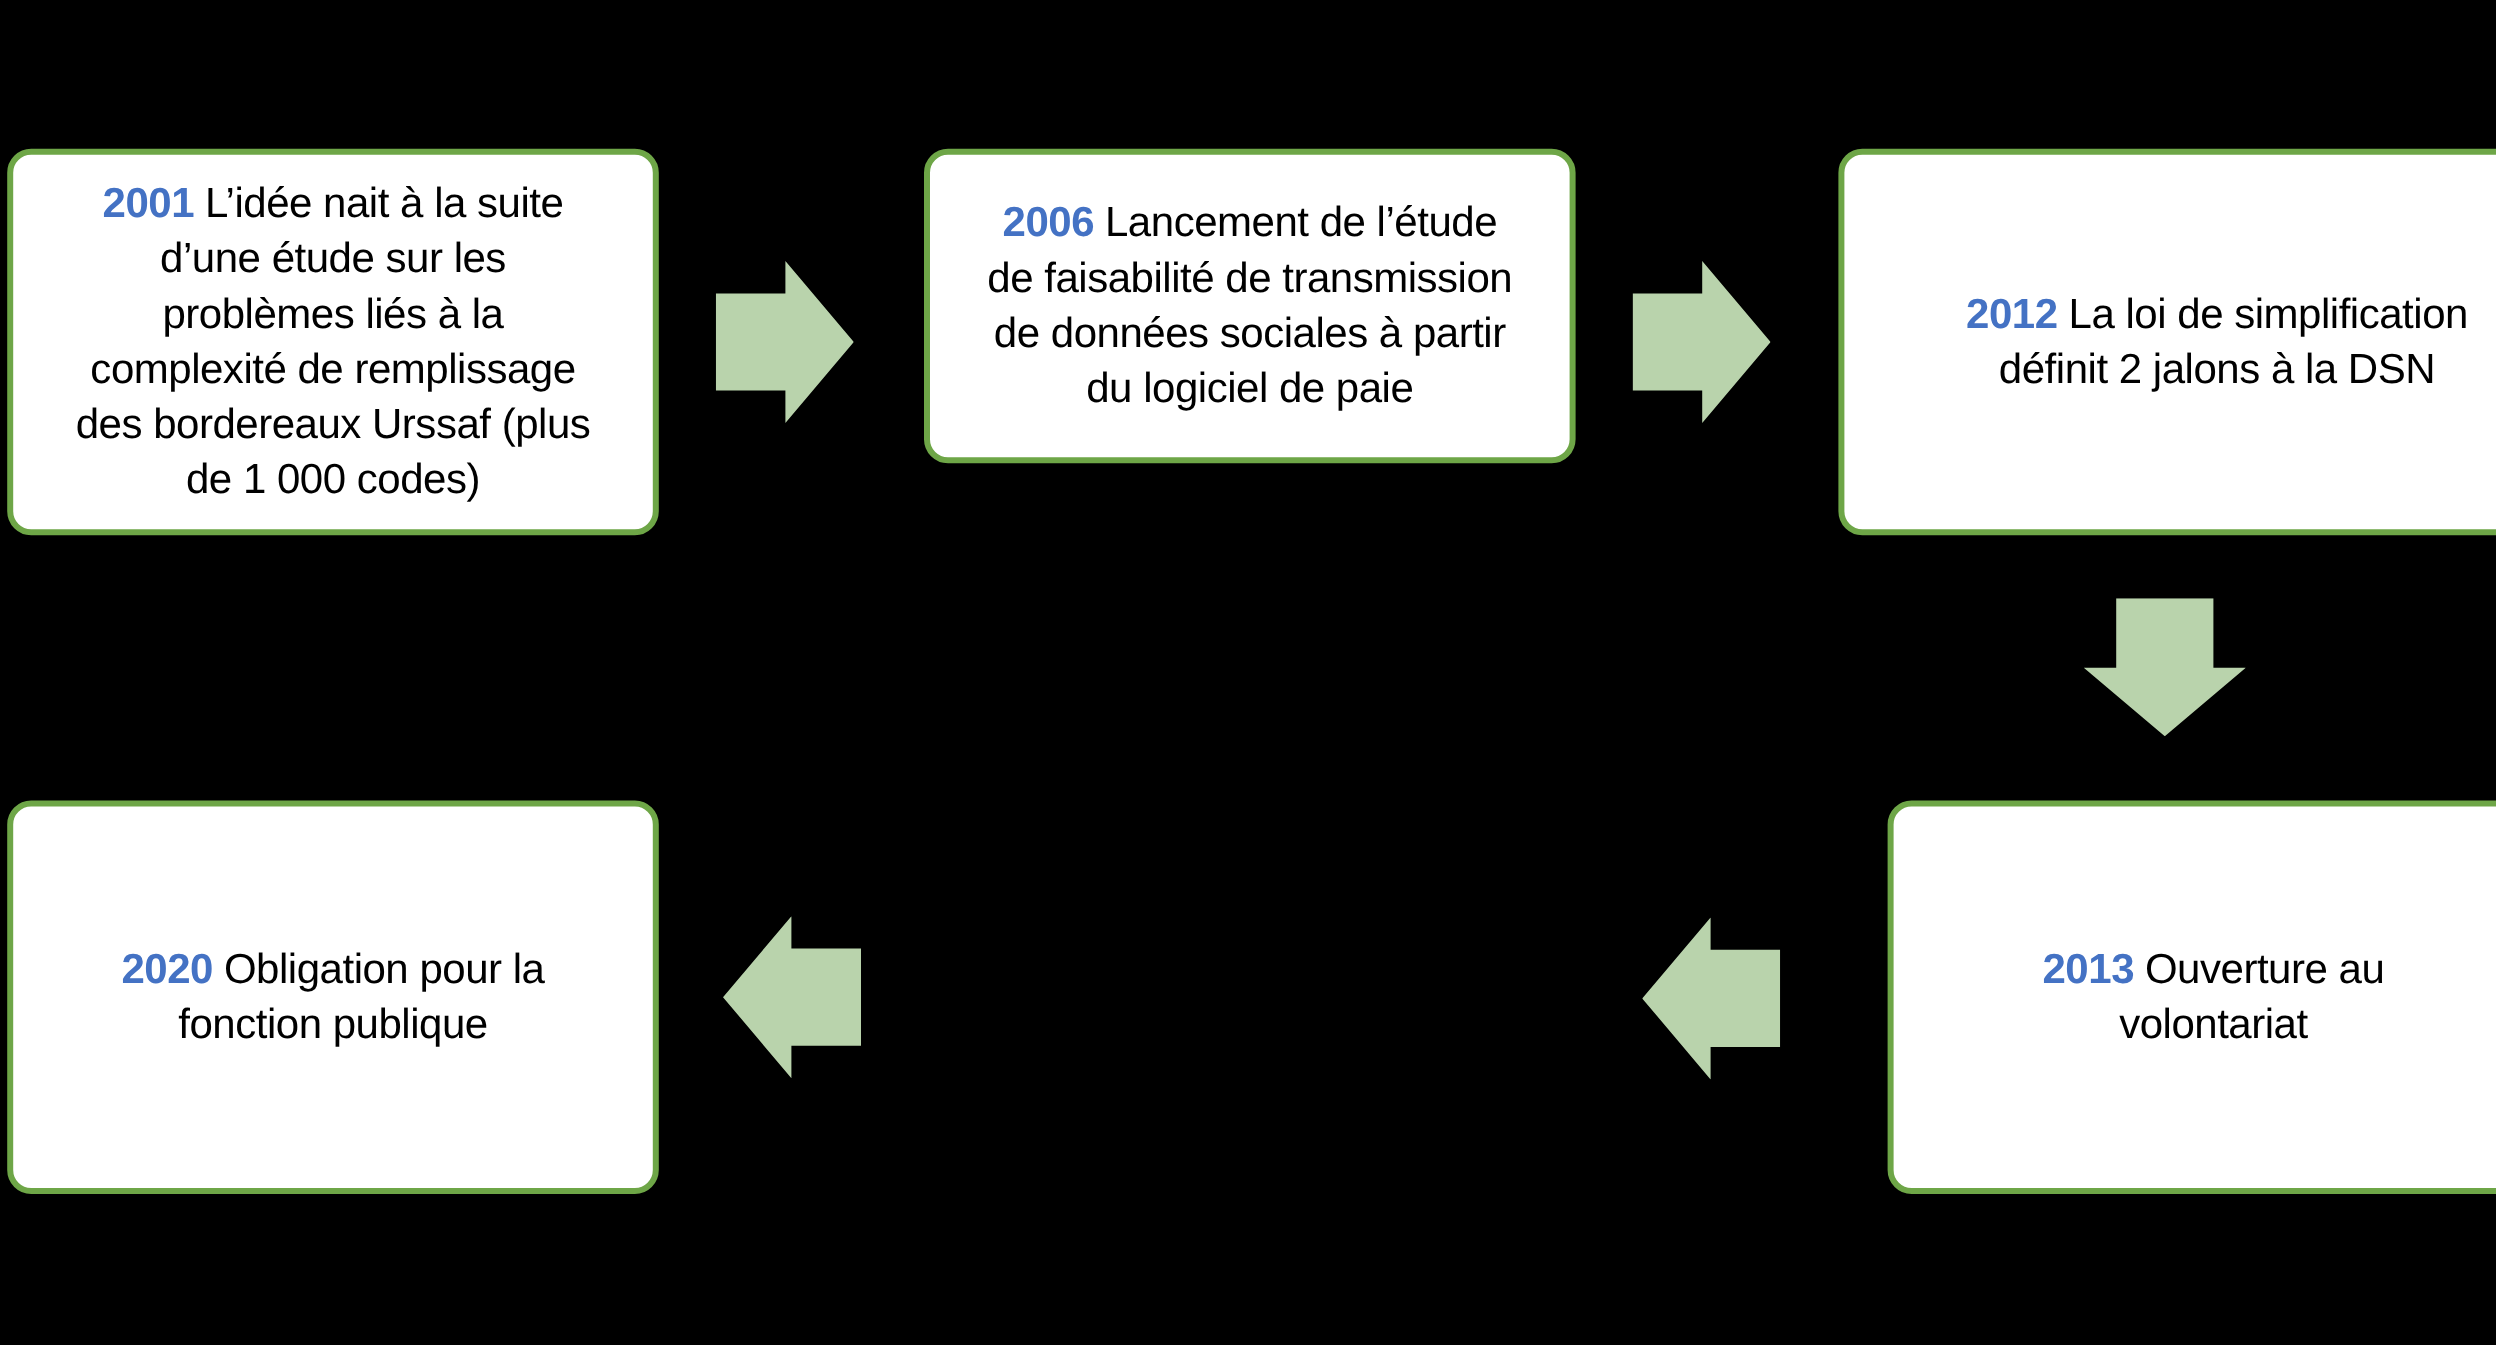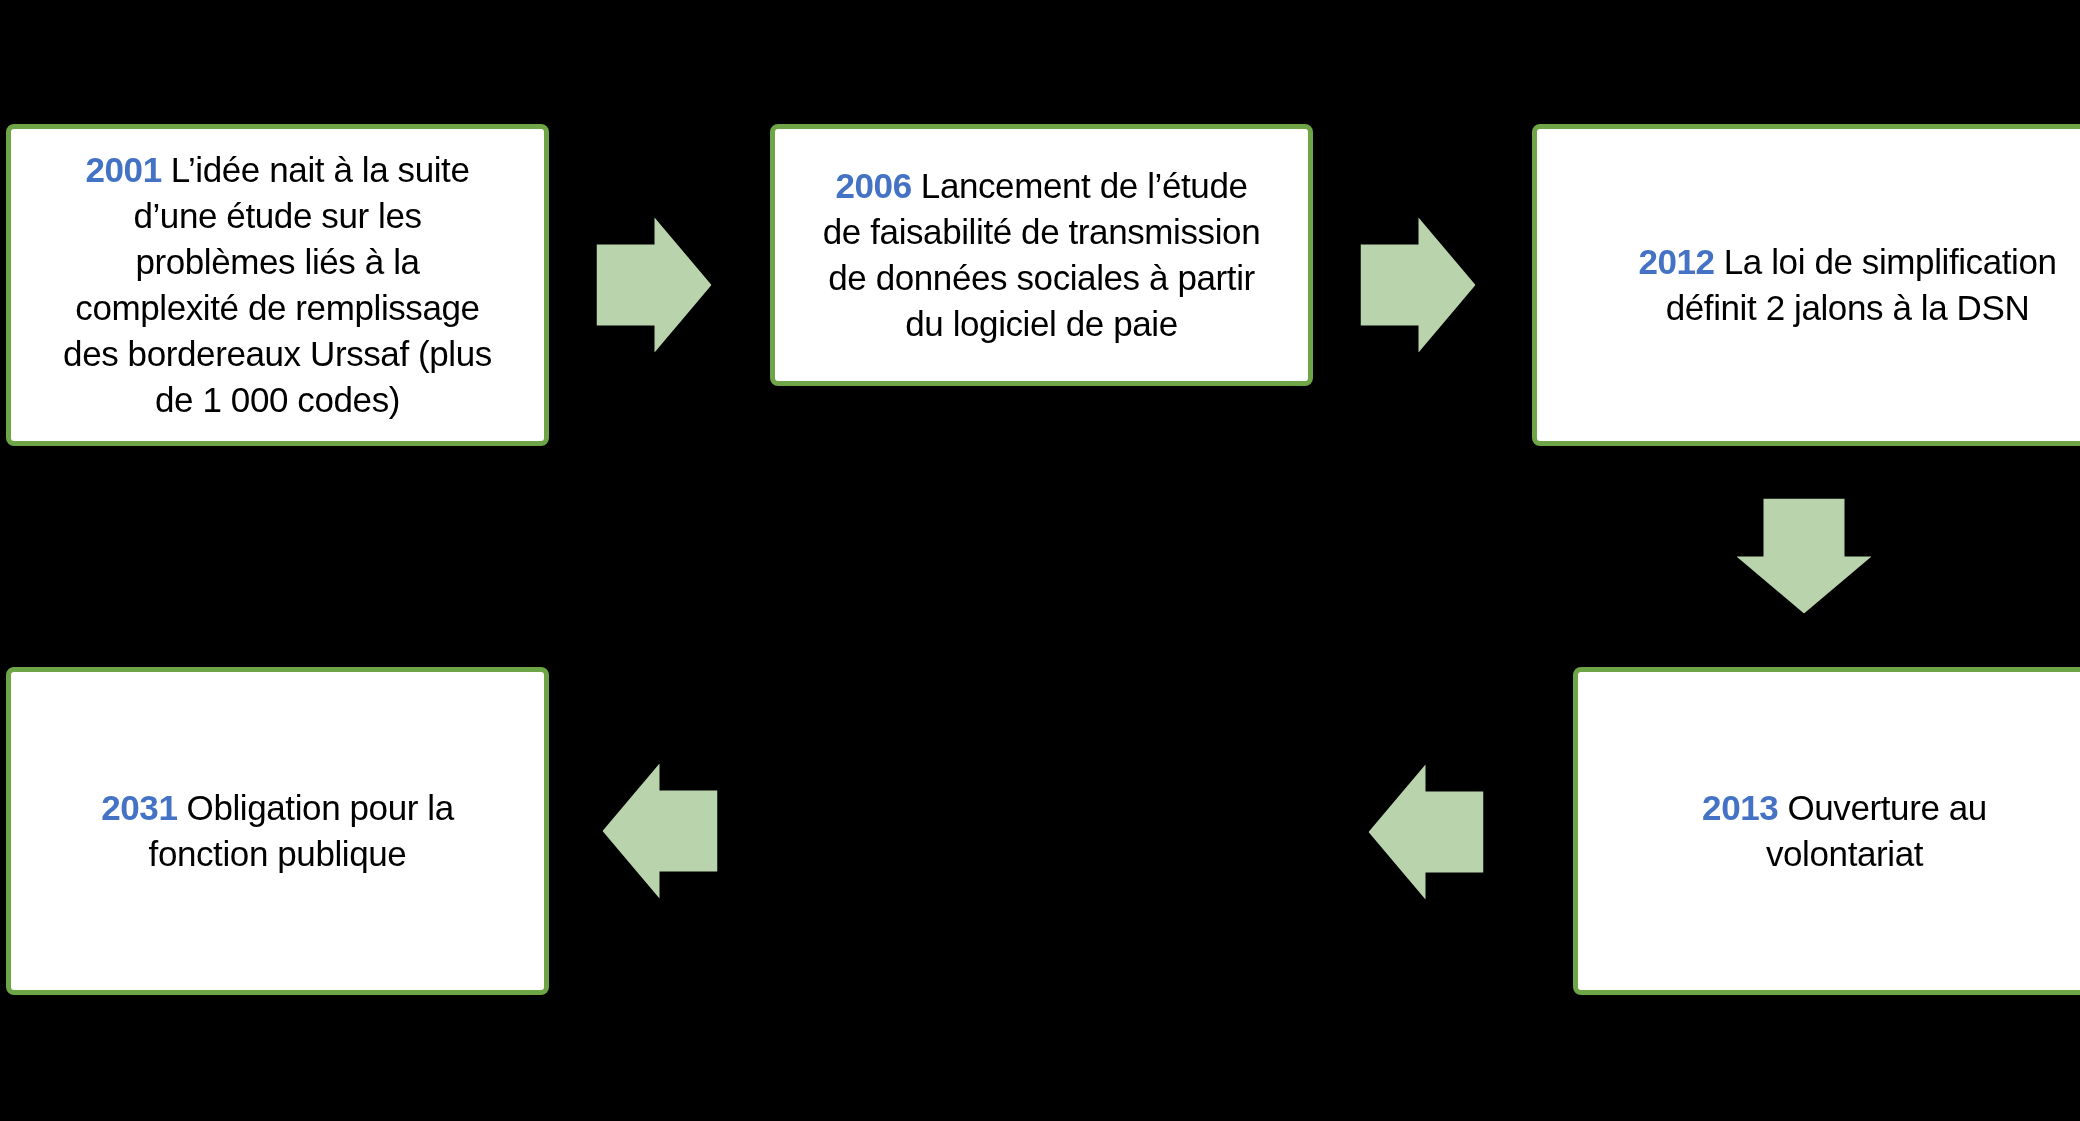--- a/index.html
+++ b/index.html
@@ -18,21 +18,21 @@
   }
   .stage {
     position: relative;
     width: 2080px; height: 1121px;
     background: var(--background);
   }
   .node {
     position: absolute;
     background: var(--box-bg);
     border: 5px solid var(--box-border);
-    border-radius: 8px;
+    border-radius: 20px;
     display: flex;
     align-items: center;
     justify-content: center;
     text-align: center;
     padding: 10px 16px;
     color: var(--body-text);
     font-size: 35px;
     line-height: 46px;
     letter-spacing: -0.4px;
   }
@@ -104,18 +104,18 @@
     <polygon points="0,27 58,27 58,0 115,67.5 58,135 58,108 0,108"></polygon>
   </svg>
 
 
   <svg class="arrow" style="left:660px; top:831px; --r:180deg;" viewBox="0 0 115 135" aria-hidden="true">
     <polygon points="0,27 58,27 58,0 115,67.5 58,135 58,108 0,108"></polygon>
   </svg>
 
   <div class="node" style="left:6px; top:667px; width:543px; height:328px;">
     <div>
-      <span class="year">2031</span><span class="txt">Obligation pour la
+      <span class="year">2020</span><span class="txt">Obligation pour la
 fonction publique</span>
     </div>
   </div>
 
 </div>
 
 </body></html>

